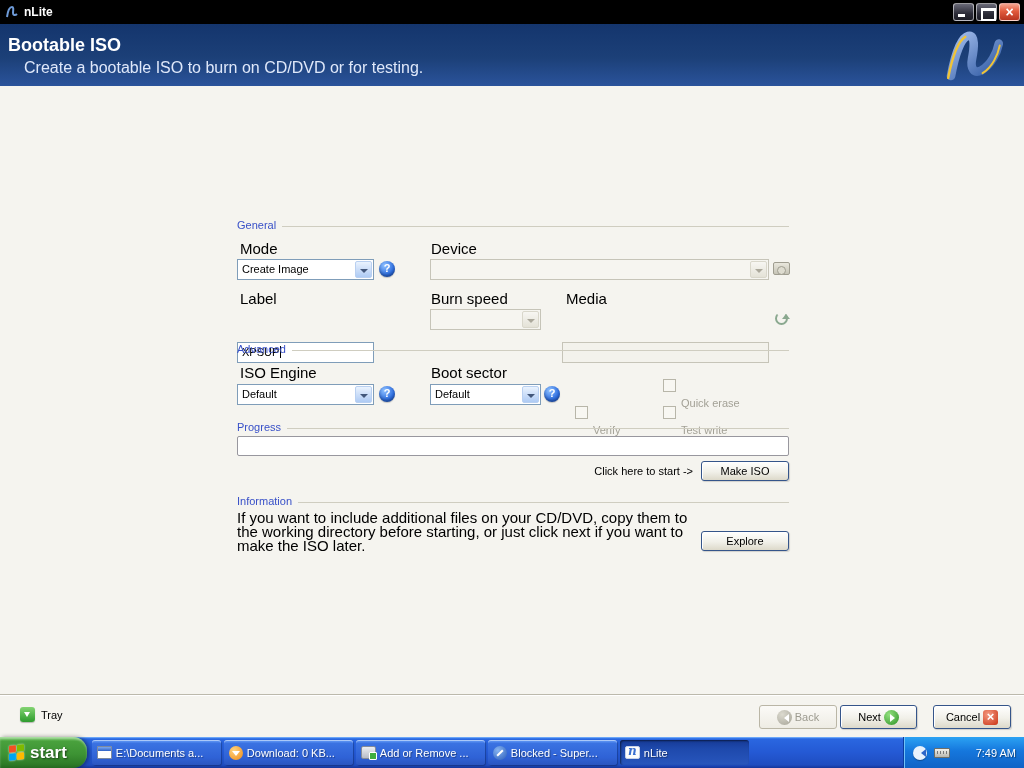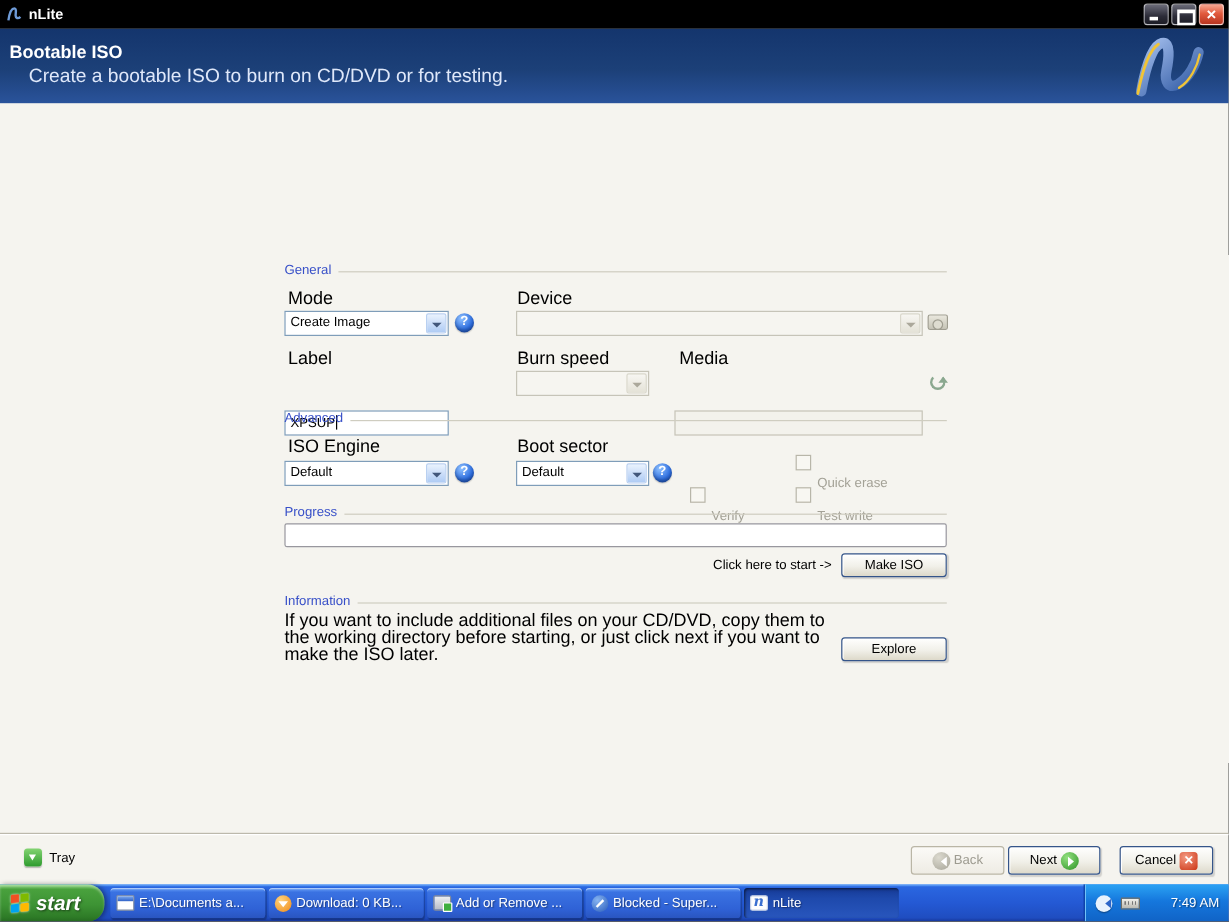--- a/index.html
+++ b/index.html
@@ -18,21 +18,21 @@
   .winbtn.min::after { content:""; position:absolute; left:4px; right:8px; bottom:3px; height:3px; background:#fff; }
   .winbtn.max::after { content:""; position:absolute; left:4px; top:4px; width:11px; height:8px;
                        border:2px solid #fff; border-top-width:3px; }
   .winbtn.close { background:linear-gradient(#f5a590,#e25b3d 45%,#b83520); }
   .winbtn.close::after { content:"\00D7"; position:absolute; left:0; right:0; top:0; text-align:center;
                          color:#fff; font-weight:bold; font-size:14px; line-height:16px; }
 
   
   .header { position:absolute; top:24px; left:0; right:0; height:62px;
             background:linear-gradient(to bottom,#14356d 0%,#1c4078 55%,#2a539b 100%); }
-  .h-title { color:#fff; font-weight:bold; font-size:15px; padding:11px 0 0 8px; }
+  .h-title { color:#fff; font-weight:bold; font-size:18px; padding:11px 0 0 8px; }
   .h-sub   { color:#dfe8fa; font-size:16px; padding:3px 0 0 24px; }
   .logo { position:absolute; right:8px; top:2px; width:86px; height:58px; }
 
   
   .sec { position:absolute; left:237px; width:552px; display:flex; align-items:center; gap:6px; }
   .sec-label { color:#3850c8; font-size:11px; white-space:nowrap; }
   .sec-line  { flex:1; height:1px; background:#cfcdc0; margin-top:3px; }
 
   .flabel { position:absolute; font-size:15px; color:#000; }
 
@@ -112,21 +112,21 @@
                        border:3.5px solid transparent; border-top:5px solid #fff; }
 
   
   .taskbar { position:absolute; left:0; right:0; bottom:0; height:31px; display:flex; align-items:stretch;
              background:linear-gradient(to bottom,#4a90f4 0%,#2a66e0 8%,#2459d4 50%,#1f4dc0 90%,#15359a 100%);
              box-shadow:inset 0 1px 0 #6ba6f8; }
   .start-btn { display:flex; align-items:center; gap:6px; padding:0 20px 0 9px; cursor:pointer;
                background:linear-gradient(to bottom,#80d173 0%,#49a13d 14%,#3d9334 55%,#2e7b27 88%,#256a20 100%);
                border-radius:0 14px 14px 0;
                box-shadow:2px 0 4px rgba(0,0,0,.4), inset 0 2px 2px rgba(255,255,255,.35); }
-  .start-label { color:#fff; font-style:italic; font-weight:bold; font-size:17px;
+  .start-label { color:#fff; font-weight:bold; font-size:17px;
                  text-shadow:1px 1px 2px rgba(0,0,0,.55); }
   .win-flag { display:grid; grid-template-columns:7px 7px; grid-auto-rows:7px; gap:1px;
               transform:skewY(-6deg); }
   .win-flag i { display:block; border-radius:1px; box-shadow:0 0 2px rgba(255,255,255,.85); }
   .win-flag .f-r{background:#f25022} .win-flag .f-g{background:#7fba00}
   .win-flag .f-b{background:#00a4ef} .win-flag .f-y{background:#ffb900}
 
   .tasks { flex:1; display:flex; gap:3px; padding:3px 2px 3px 5px; min-width:0; }
   .task-item { flex:0 0 129px; display:flex; align-items:center; gap:4px; padding:0 5px;
                border-radius:3px; color:#fff; font-size:11px; cursor:pointer;

